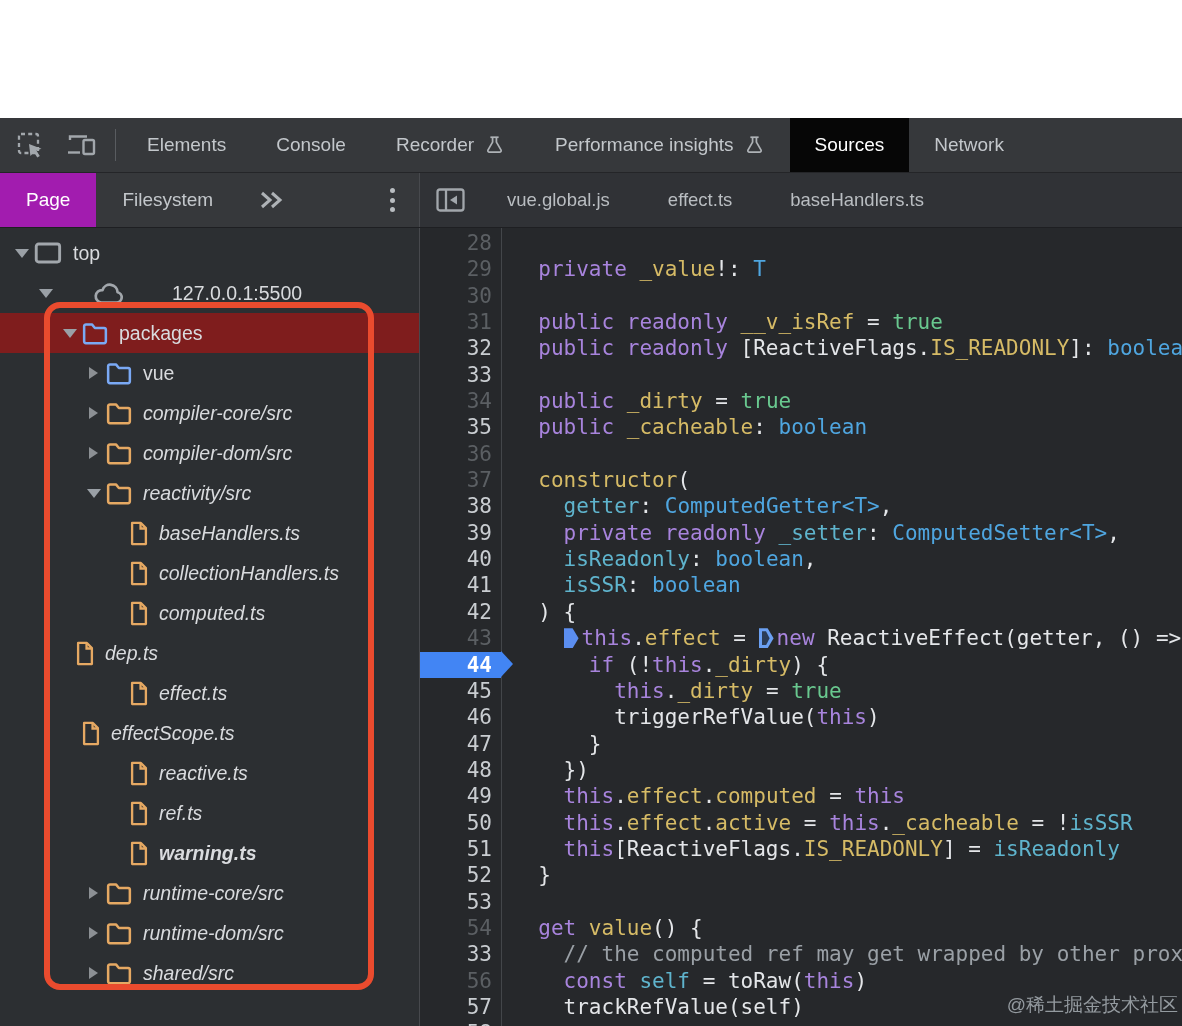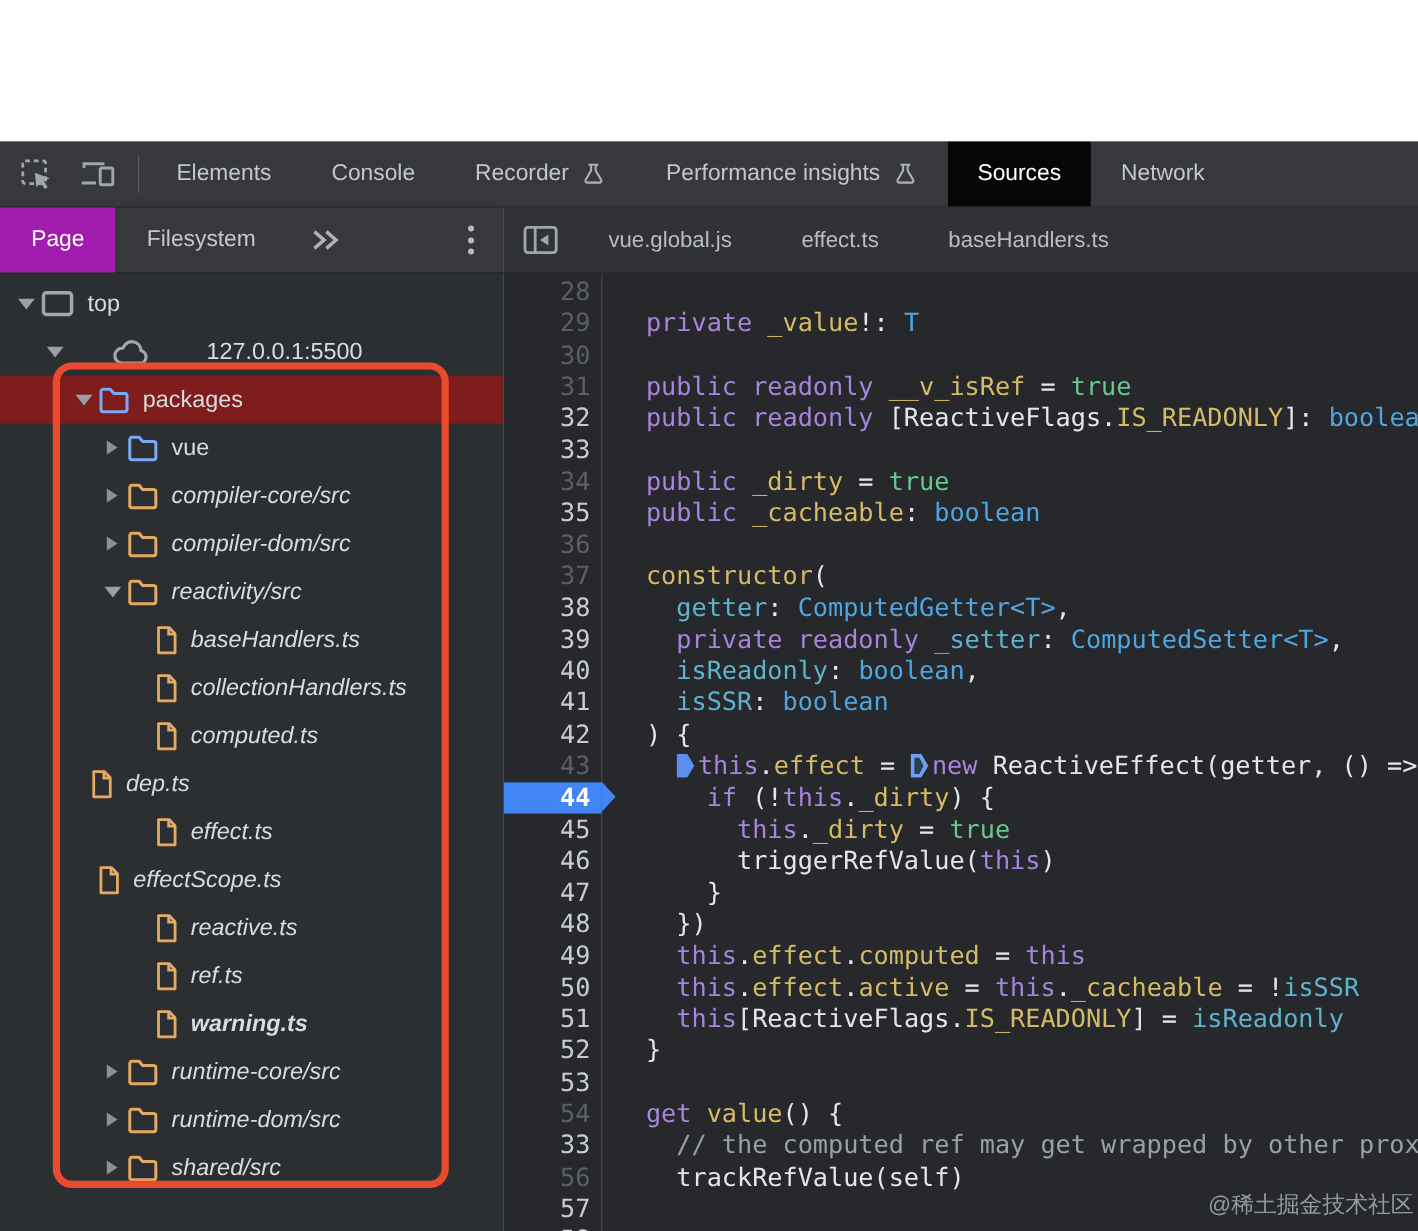--- a/index.html
+++ b/index.html
@@ -388,17 +388,18 @@
         <div class="cl"><span class="tk-w">        triggerRefValue(</span><span class="tk-k">this</span><span class="tk-w">)</span></div>
         <div class="cl"><span class="tk-w">      }</span></div>
         <div class="cl"><span class="tk-w">    })</span></div>
         <div class="cl"><span class="tk-w">    </span><span class="tk-k">this</span><span class="tk-w">.</span><span class="tk-p">effect</span><span class="tk-w">.</span><span class="tk-p">computed</span><span class="tk-w"> = </span><span class="tk-k">this</span></div>
         <div class="cl"><span class="tk-w">    </span><span class="tk-k">this</span><span class="tk-w">.</span><span class="tk-p">effect</span><span class="tk-w">.</span><span class="tk-p">active</span><span class="tk-w"> = </span><span class="tk-k">this</span><span class="tk-w">.</span><span class="tk-p">_cacheable</span><span class="tk-w"> = !</span><span class="tk-a">isSSR</span></div>
         <div class="cl"><span class="tk-w">    </span><span class="tk-k">this</span><span class="tk-w">[ReactiveFlags.</span><span class="tk-p">IS_READONLY</span><span class="tk-w">] = </span><span class="tk-a">isReadonly</span></div>
         <div class="cl"><span class="tk-w">  }</span></div>
         <div class="cl"></div>
         <div class="cl"><span class="tk-k">  get </span><span class="tk-p">value</span><span class="tk-w">() {</span></div>
         <div class="cl"><span class="tk-c">    // the computed ref may get wrapped by other proxies e.g. readonly()</span></div>
+        <div class="cl"><span class="tk-k">    const </span><span class="tk-a">self</span><span class="tk-w"> = toRaw(</span><span class="tk-k">this</span><span class="tk-w">)</span></div>
         <div class="cl"><span class="tk-w">    trackRefValue(self)</span></div>
       </div>
     <div class="watermark">@稀土掘金技术社区</div>
   </div>
 </div>
 
 </body></html>

